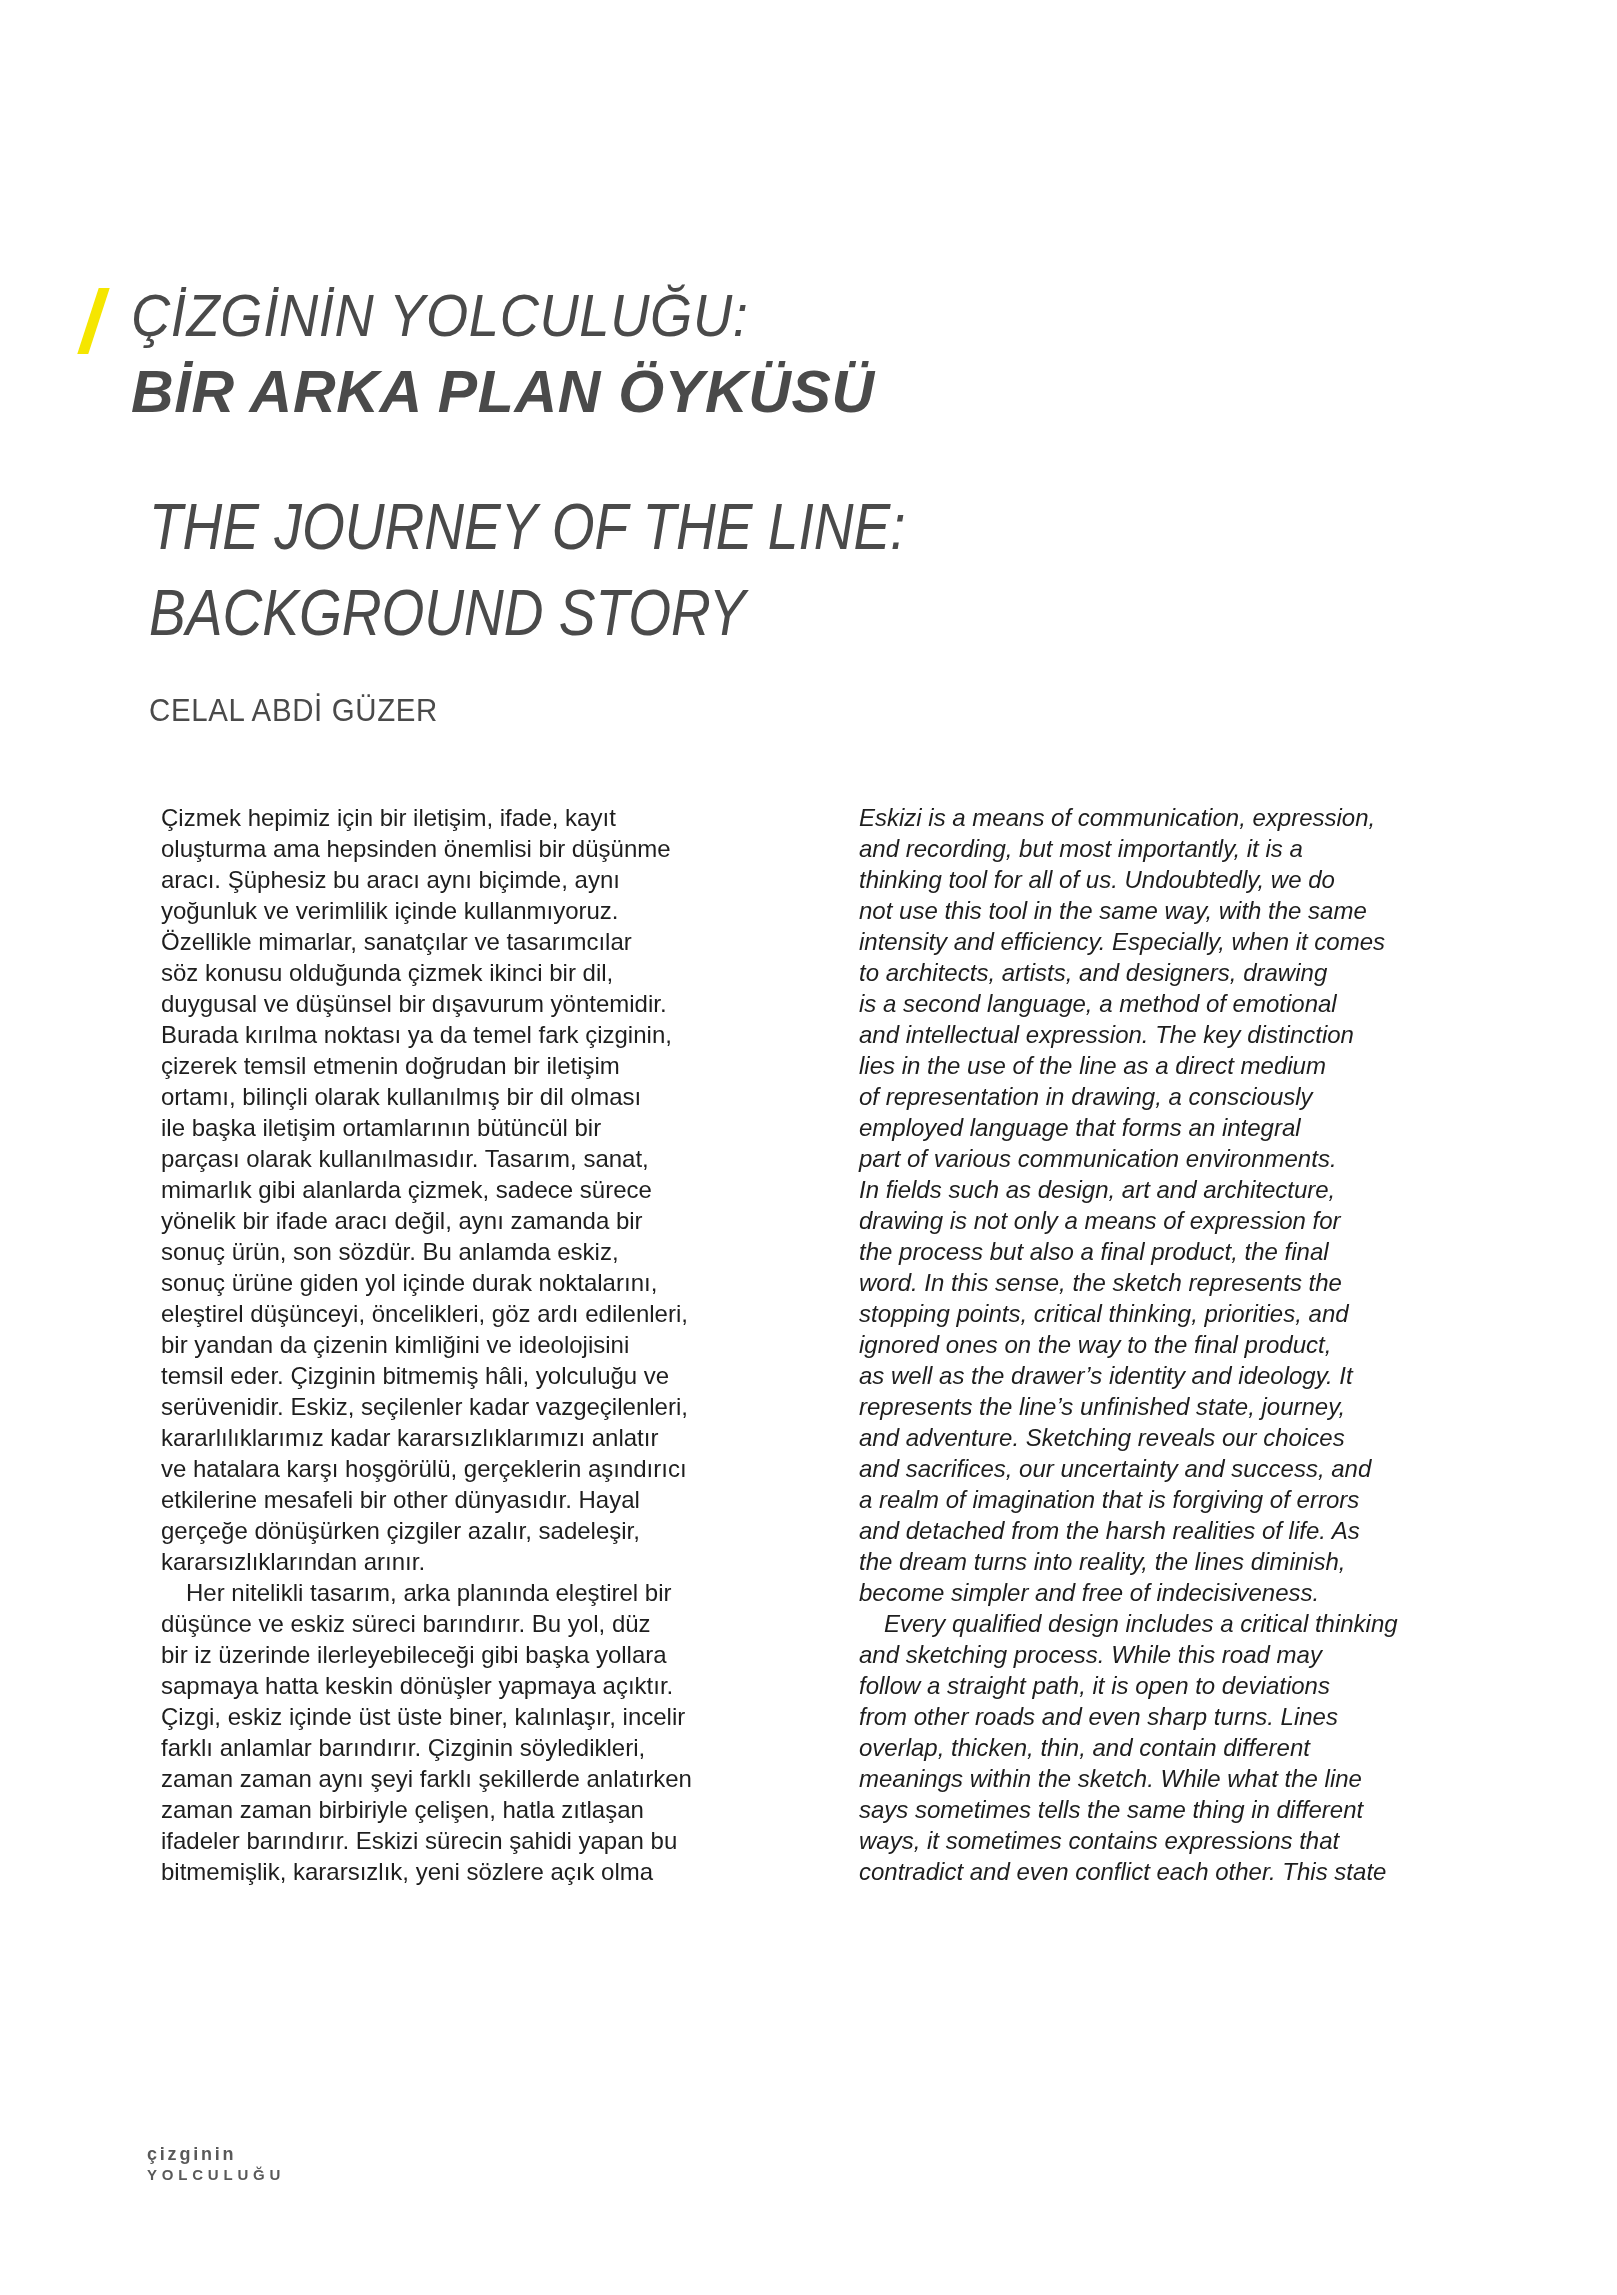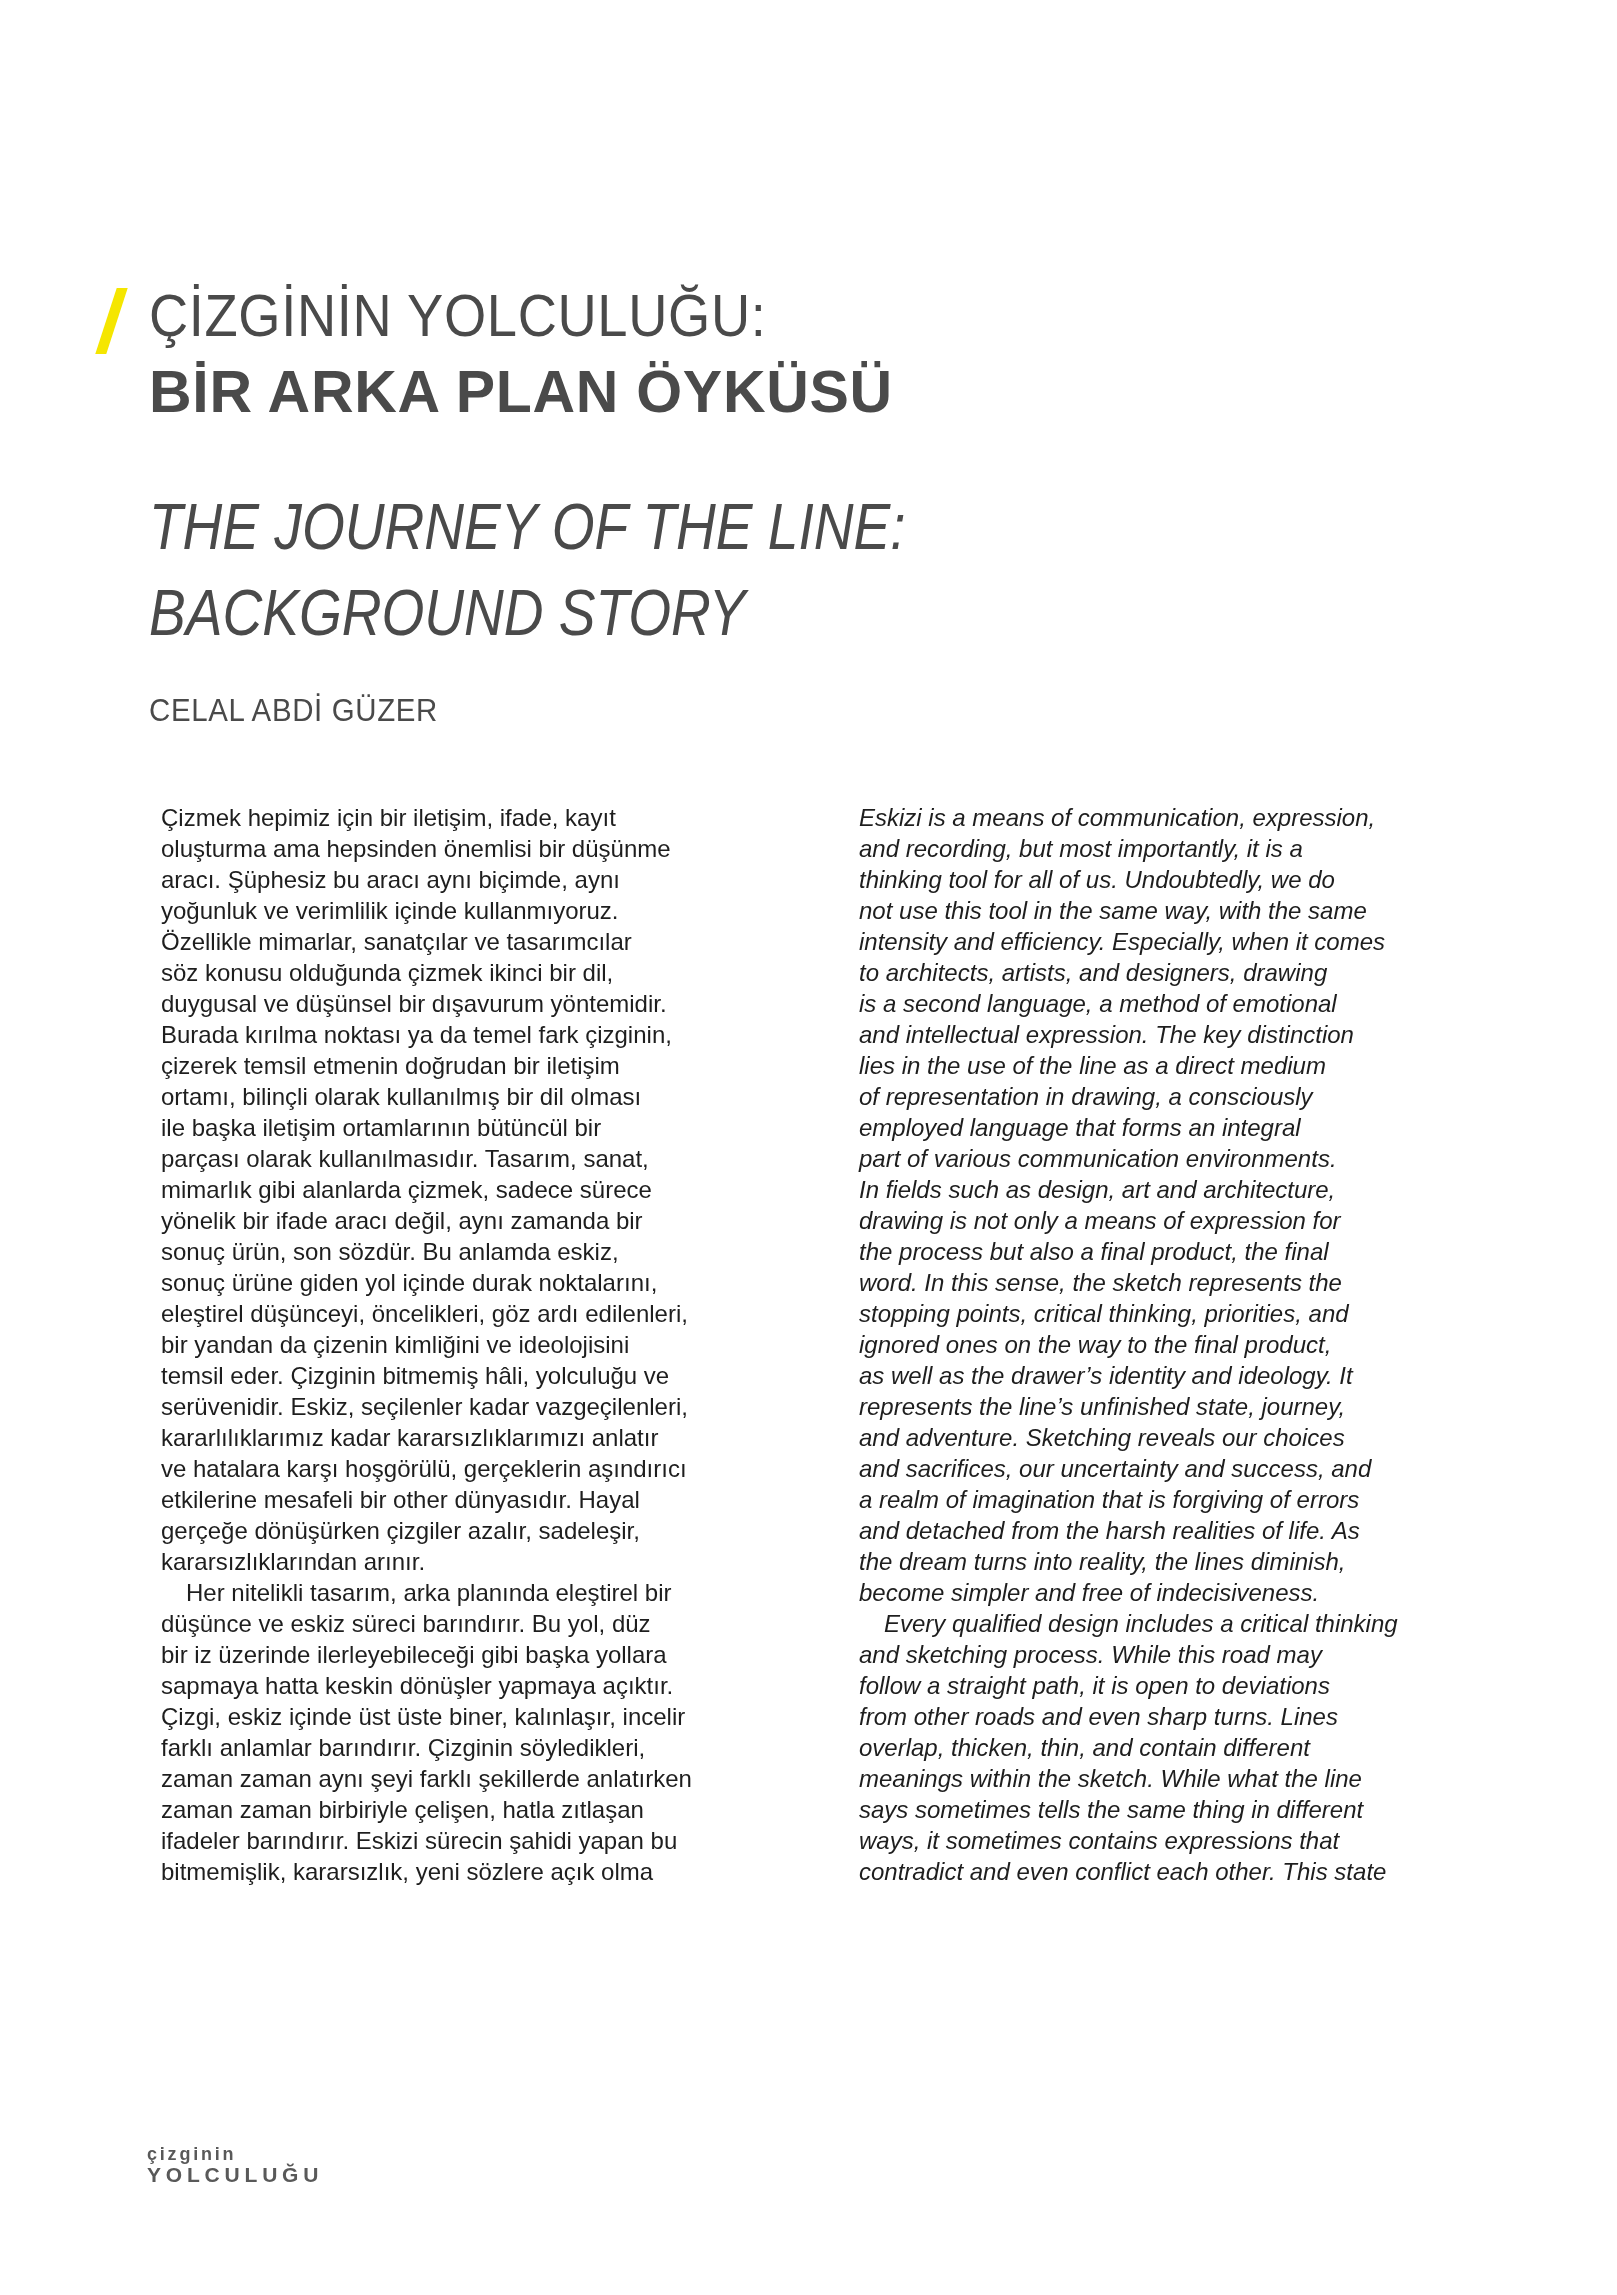--- a/index.html
+++ b/index.html
@@ -1,37 +1,37 @@
 <!DOCTYPE html>
 <html style="font-size:11px"><head>
 <meta charset="utf-8">
 <style>
   html, body { margin: 0; padding: 0; background: #ffffff; }
   body { width: 1618px; height: 2295px; position: relative; overflow: hidden;
          font-family: "Liberation Sans", "DejaVu Sans", sans-serif; color: #1e1e1e; }
-  .title-block { position: absolute; left: 149px; top: 278px; }
+  .title-block { position: absolute; left: 131px; top: 278px; font-style: italic; }
   .slash { position: absolute; left: -43px; top: 9.7px; width: 11px; height: 66px;
            background: #f5e600; transform: skewX(-18deg); }
   .tr-title-1 { font-size: 59px; font-weight: 300; color: #4a4a4a; letter-spacing: 0.7px;
                 line-height: 76px; white-space: nowrap; transform: scaleX(0.92); transform-origin: left; }
   .tr-title-2 { font-size: 59px; font-weight: 700; color: #4a4a4a; letter-spacing: 0.7px;
                 line-height: 76px; white-space: nowrap; }
   .en-title { position: absolute; left: 149px; top: 484px; font-size: 64px; font-style: italic;
               font-weight: 300; color: #4a4a4a; line-height: 86px; white-space: nowrap;
               transform: scaleX(0.86); transform-origin: left; }
   .author { position: absolute; left: 149px; top: 692px; font-size: 32px; color: #4a4a4a;
             letter-spacing: 0.7px; font-weight: 400; transform: scaleX(0.92); transform-origin: left; }
   .col { position: absolute; top: 802px; font-size: 24px; line-height: 31px; color: #1e1e1e; margin-left: 12px; }
   .col-tr { left: 149px; width: 664px; }
   .col-en { left: 847px; width: 692px; font-style: italic; }
   .line { display: block; white-space: nowrap; }
   .indent { padding-left: 25px; }
   .footer-logo { position: absolute; left: 147px; top: 2144px; color: #595959; }
   .footer-1 { font-size: 18px; font-weight: 700; letter-spacing: 2.8px; line-height: 21px; }
-  .footer-2 { font-size: 21px; font-weight: 700; letter-spacing: 4.8px; line-height: 19.4px; }
+  .footer-2 { font-size: 15px; font-weight: 700; letter-spacing: 4.8px; line-height: 19.4px; }
 </style>
 </head>
 <body>
 
 <div class="title-block">
   <div class="slash" style="background: rgb(245, 230, 0);"></div>
   <div class="tr-title-1">ÇİZGİNİN YOLCULUĞU:</div>
   <div class="tr-title-2">BİR ARKA PLAN ÖYKÜSÜ</div>
 </div>
 

